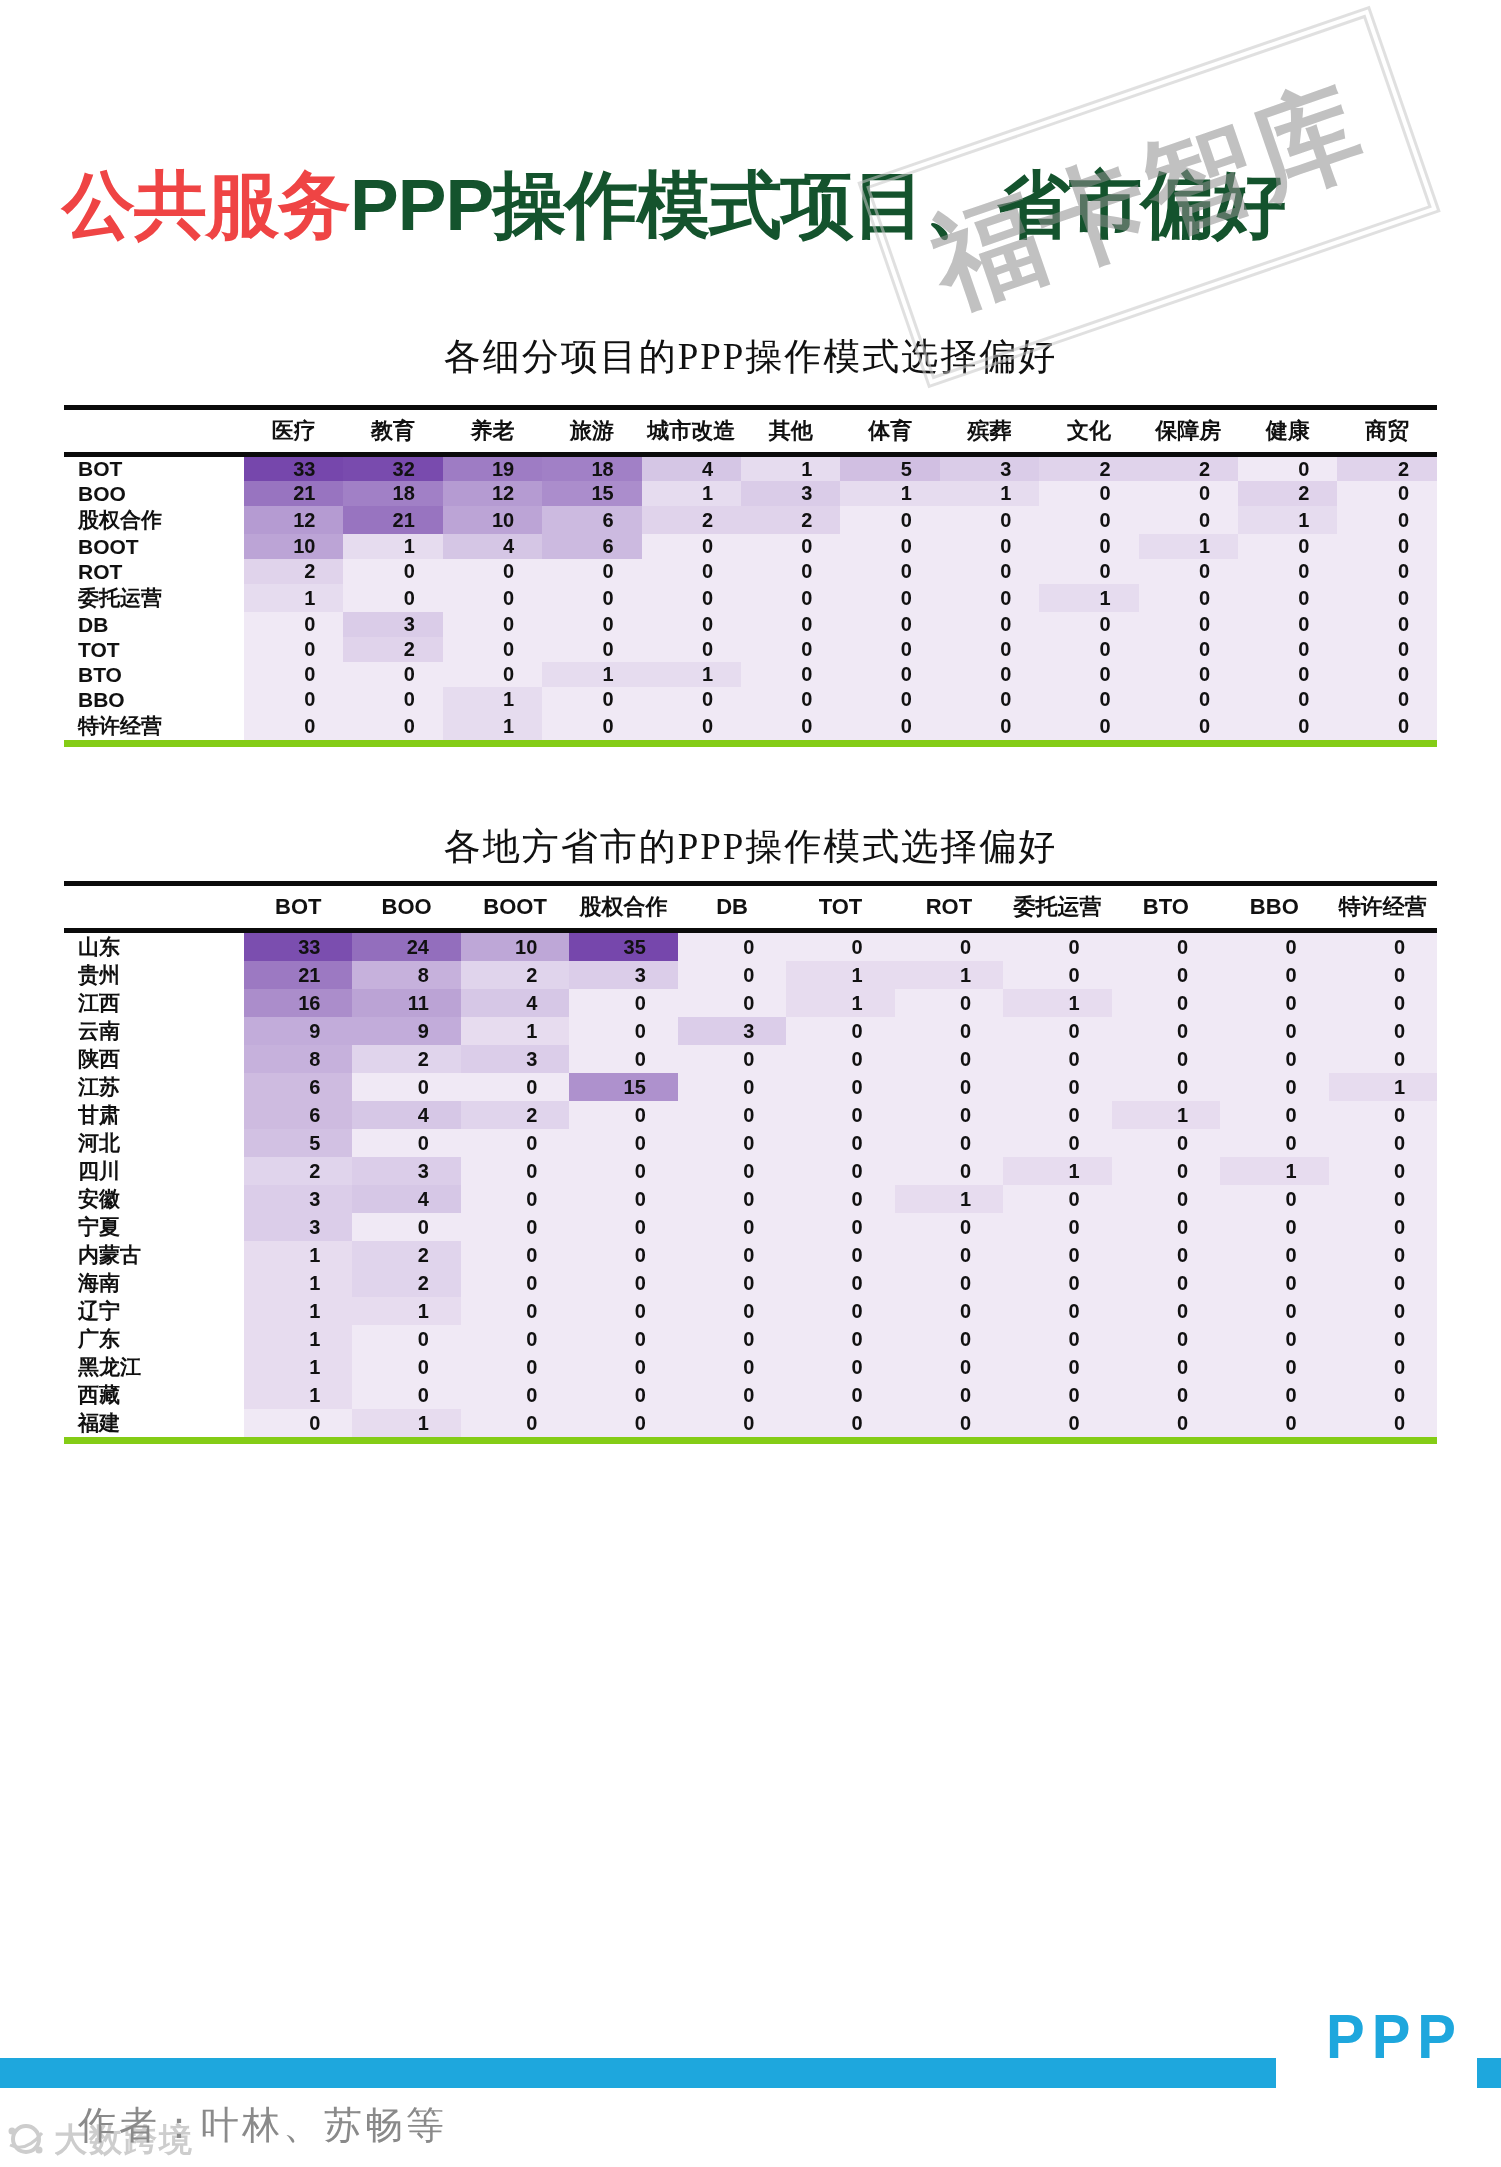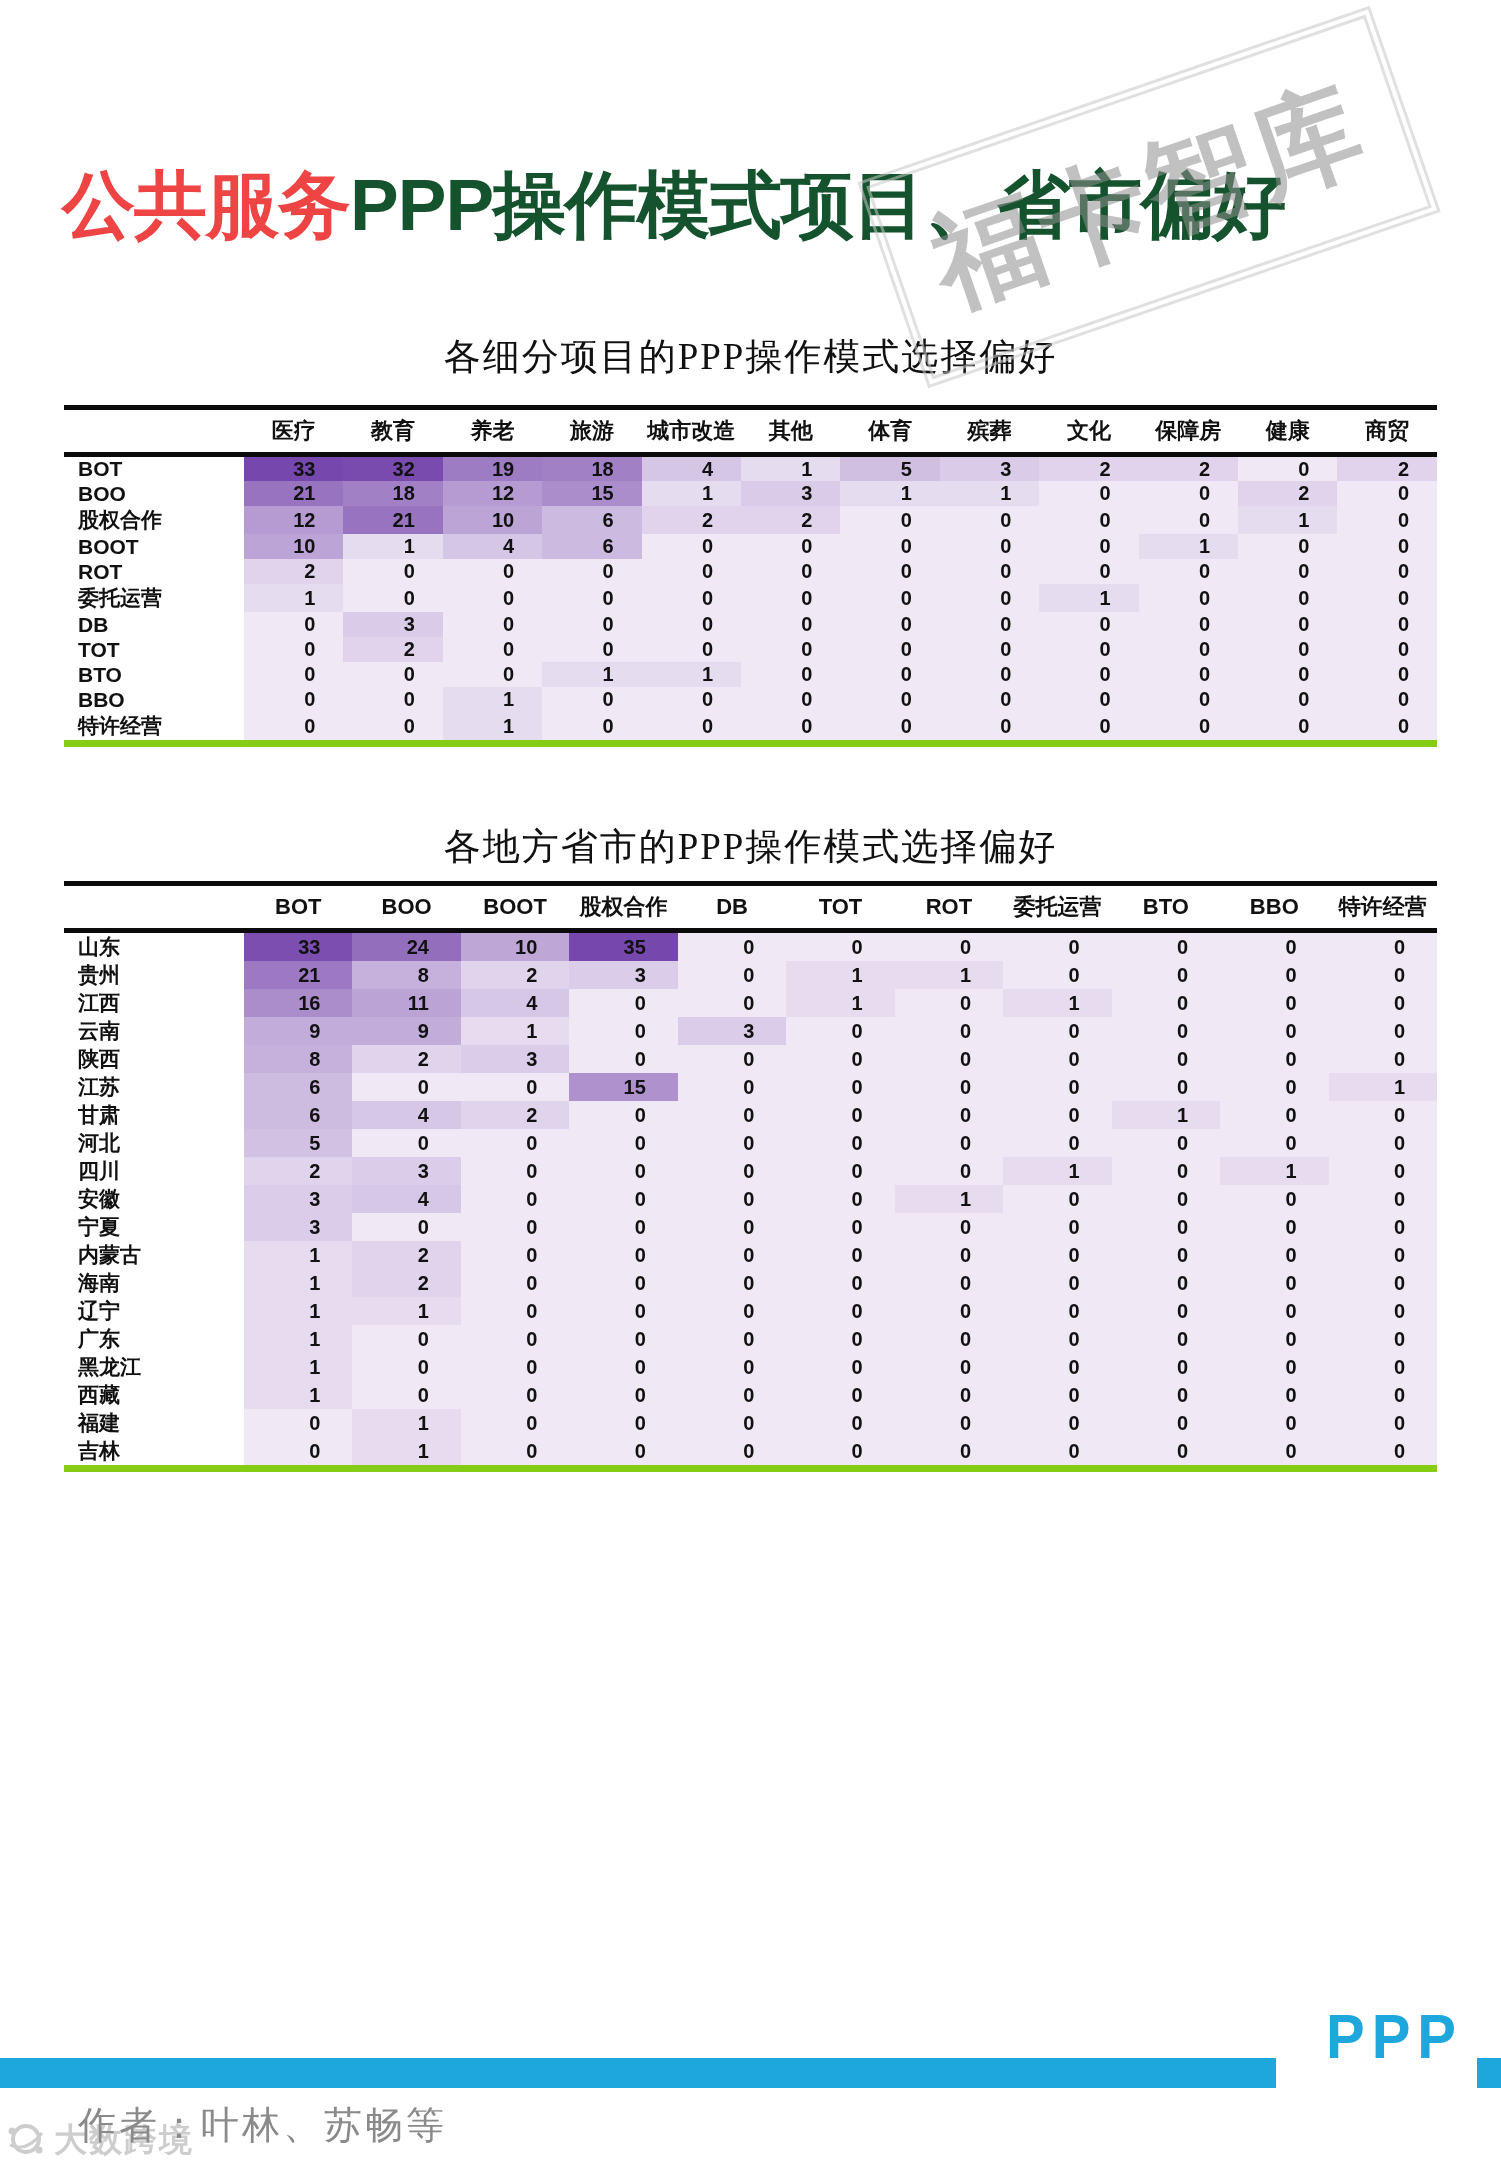--- a/index.html
+++ b/index.html
@@ -540,34 +540,20 @@
           <td style="background-color: rgb(240, 233, 245);">0</td>
           <td style="background-color: rgb(240, 233, 245);">0</td>
           <td style="background-color: rgb(240, 233, 245);">0</td>
           <td style="background-color: rgb(240, 233, 245);">0</td>
           <td style="background-color: rgb(240, 233, 245);">0</td>
           <td style="background-color: rgb(240, 233, 245);">0</td>
           <td style="background-color: rgb(240, 233, 245);">0</td>
           <td style="background-color: rgb(240, 233, 245);">0</td>
           <td style="background-color: rgb(240, 233, 245);">0</td>
         </tr>
-        <tr>
-          <th>吉林</th>
-          <td style="background-color: rgb(240, 233, 245);">0</td>
-          <td style="background-color: rgb(231, 220, 239);">1</td>
-          <td style="background-color: rgb(240, 233, 245);">0</td>
-          <td style="background-color: rgb(240, 233, 245);">0</td>
-          <td style="background-color: rgb(240, 233, 245);">0</td>
-          <td style="background-color: rgb(240, 233, 245);">0</td>
-          <td style="background-color: rgb(240, 233, 245);">0</td>
-          <td style="background-color: rgb(240, 233, 245);">0</td>
-          <td style="background-color: rgb(240, 233, 245);">0</td>
-          <td style="background-color: rgb(240, 233, 245);">0</td>
-          <td style="background-color: rgb(240, 233, 245);">0</td>
-        </tr>
       </tbody>
     </table>
 
   <div class="footer-bar"></div>
   <div class="footer-bar-stub"></div>
   <div class="ppp-logo">PPP</div>
   <div class="author">作者：叶林、苏畅等</div>
 
   <div class="site-wm">
     <span>

